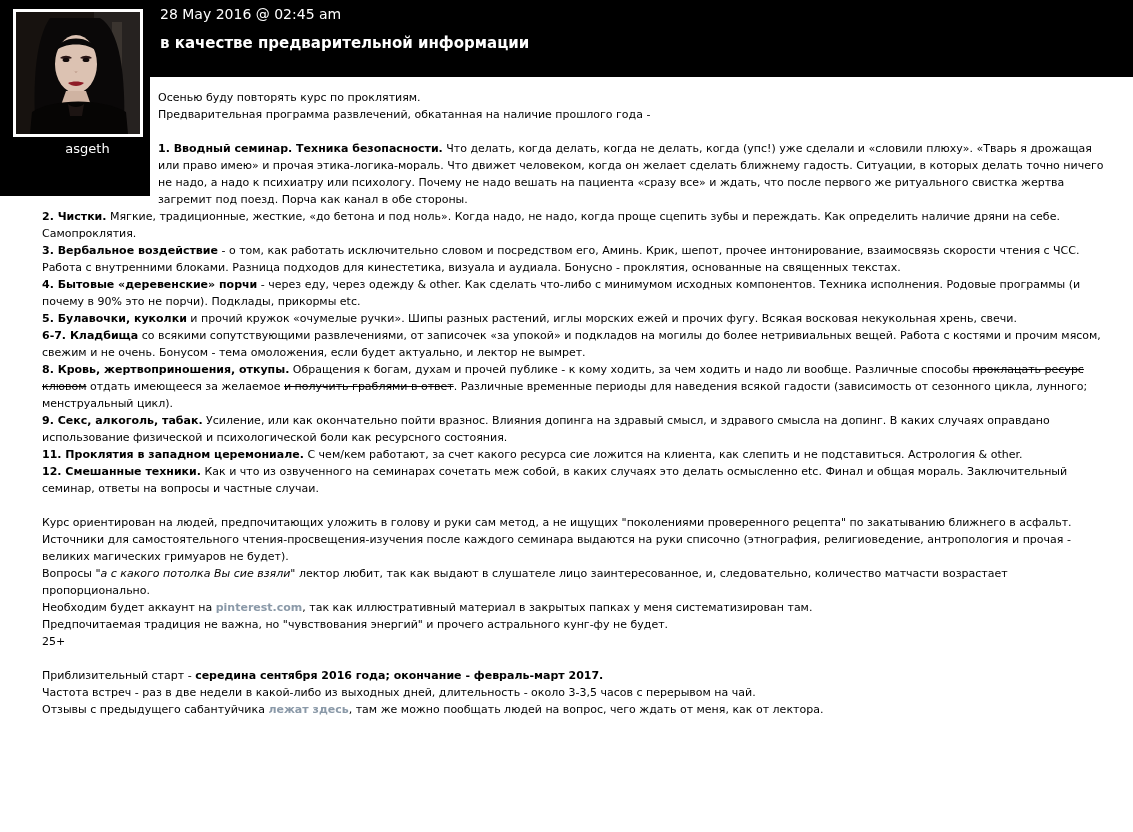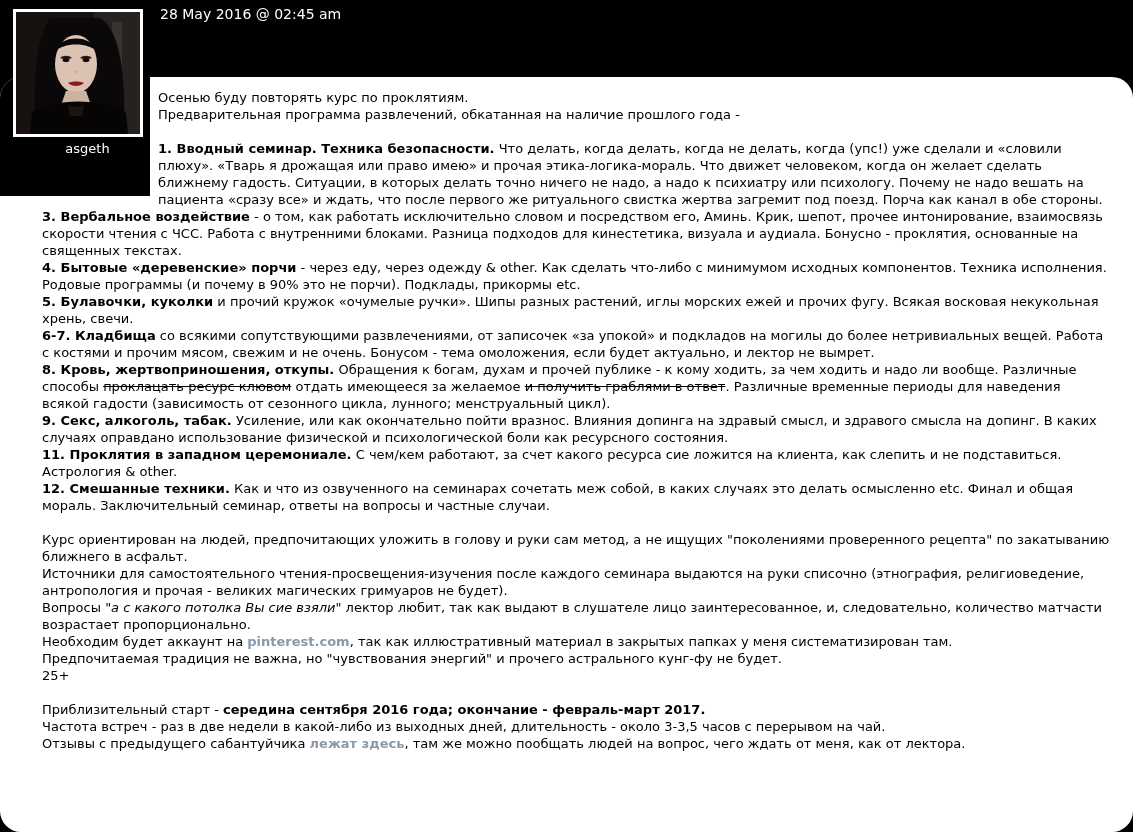--- a/index.html
+++ b/index.html
@@ -35,44 +35,44 @@
   .avatar-img svg { display:block; width:124px; height:122px; }
   .avatar-username {
     position:absolute; left:0; top:141px; width:175px;
     text-align:center; color:#fff; font-size:13px; cursor:pointer;
   }
   
   .content {
     position:absolute; top:77px; left:0; right:0; bottom:0;
     background:#fff; color:#000;
     padding:12px 22px 26px 42px;
-    font-size:13px; line-height:17px;
+    font-size:11px; line-height:17px;
     box-sizing:border-box;
     overflow:hidden;
-    border-radius:21px;
   }
   
   .avatar-float {
     float:left;
     width:150px; height:119px;
     margin:-12px 8px 0 -42px;
     background:#000;
   }
   .para { margin:0; padding:0; }
   .seg-n { }
   .seg-b { font-weight:bold; }
   .seg-i { font-style:italic; }
   .seg-s { text-decoration:line-through; }
   .seg-a { color:#8a99a8; text-decoration:none; cursor:pointer;font-weight:bold; }
 </style>
 </head>
 <body>
 
 <div class="header">
   <div class="entry-date">28 May 2016 @ 02:45 am</div>
+  <div class="entry-title">в качестве предварительной информации</div>
 </div>
 
 <div class="avatar-card">
   <div class="avatar-img">
     <svg viewBox="0 0 124 122" xmlns="http://www.w3.org/2000/svg">
       <rect width="124" height="122" fill="#17120f"></rect>
       <rect x="78" y="0" width="46" height="122" fill="#262220"></rect>
       <rect x="96" y="10" width="10" height="60" fill="#3a342f"></rect>
       <path d="M34,6 C20,26 16,70 20,122 L108,122 C110,62 104,18 84,6 Z" fill="#0a0808"></path>
       <ellipse cx="60" cy="52" rx="21" ry="29" fill="#dcc2b2"></ellipse>
@@ -91,20 +91,21 @@
   <div class="avatar-username">asgeth</div>
 </div>
 
 <div class="content">
   <div class="avatar-float"></div>
   <div id="post-body">
       <div class="para"><span class="seg-n">Осенью буду повторять курс по проклятиям.</span></div>
       <div class="para"><span class="seg-n">Предварительная программа развлечений, обкатанная на наличие прошлого года -</span></div>
       <div class="para">&nbsp;</div>
       <div class="para"><span class="seg-b">1. Вводный семинар. Техника безопасности.</span><span class="seg-n"> Что делать, когда делать, когда не делать, когда (упс!) уже сделали и «словили плюху». «Тварь я дрожащая или право имею» и прочая этика-логика-мораль. Что движет человеком, когда он желает сделать ближнему гадость. Ситуации, в которых делать точно ничего не надо, а надо к психиатру или психологу. Почему не надо вешать на пациента «сразу все» и ждать, что после первого же ритуального свистка жертва загремит под поезд. Порча как канал в обе стороны.</span></div>
+      <div class="para"><span class="seg-b">2. Чистки.</span><span class="seg-n"> Мягкие, традиционные, жесткие, «до бетона и под ноль». Когда надо, не надо, когда проще сцепить зубы и переждать. Как определить наличие дряни на себе. Самопроклятия.</span></div>
       <div class="para"><span class="seg-b">3. Вербальное воздействие</span><span class="seg-n"> - о том, как работать исключительно словом и посредством его, Аминь. Крик, шепот, прочее интонирование, взаимосвязь скорости чтения с ЧСС. Работа с внутренними блоками. Разница подходов для кинестетика, визуала и аудиала. Бонусно - проклятия, основанные на священных текстах.</span></div>
       <div class="para"><span class="seg-b">4. Бытовые «деревенские» порчи</span><span class="seg-n"> - через еду, через одежду &amp; other. Как сделать что-либо с минимумом исходных компонентов. Техника исполнения. Родовые программы (и почему в 90% это не порчи). Подклады, прикормы etc.</span></div>
       <div class="para"><span class="seg-b">5. Булавочки, куколки</span><span class="seg-n"> и прочий кружок «очумелые ручки». Шипы разных растений, иглы морских ежей и прочих фугу. Всякая восковая некукольная хрень, свечи.</span></div>
       <div class="para"><span class="seg-b">6-7. Кладбища</span><span class="seg-n"> со всякими сопутствующими развлечениями, от записочек «за упокой» и подкладов на могилы до более нетривиальных вещей. Работа с костями и прочим мясом, свежим и не очень. Бонусом - тема омоложения, если будет актуально, и лектор не вымрет.</span></div>
       <div class="para"><span class="seg-b">8. Кровь, жертвоприношения, откупы.</span><span class="seg-n"> Обращения к богам, духам и прочей публике - к кому ходить, за чем ходить и надо ли вообще. Различные способы </span><span class="seg-s">проклацать ресурс клювом</span><span class="seg-n"> отдать имеющееся за желаемое </span><span class="seg-s">и получить граблями в ответ</span><span class="seg-n">. Различные временные периоды для наведения всякой гадости (зависимость от сезонного цикла, лунного; менструальный цикл).</span></div>
       <div class="para"><span class="seg-b">9. Секс, алкоголь, табак.</span><span class="seg-n"> Усиление, или как окончательно пойти вразнос. Влияния допинга на здравый смысл, и здравого смысла на допинг. В каких случаях оправдано использование физической и психологической боли как ресурсного состояния.</span></div>
       <div class="para"><span class="seg-b">11. Проклятия в западном церемониале.</span><span class="seg-n"> С чем/кем работают, за счет какого ресурса сие ложится на клиента, как слепить и не подставиться. Астрология &amp; other.</span></div>
       <div class="para"><span class="seg-b">12. Смешанные техники.</span><span class="seg-n"> Как и что из озвученного на семинарах сочетать меж собой, в каких случаях это делать осмысленно etc. Финал и общая мораль. Заключительный семинар, ответы на вопросы и частные случаи.</span></div>
       <div class="para">&nbsp;</div>
       <div class="para"><span class="seg-n">Курс ориентирован на людей, предпочитающих уложить в голову и руки сам метод, а не ищущих "поколениями проверенного рецепта" по закатыванию ближнего в асфальт.</span></div>

